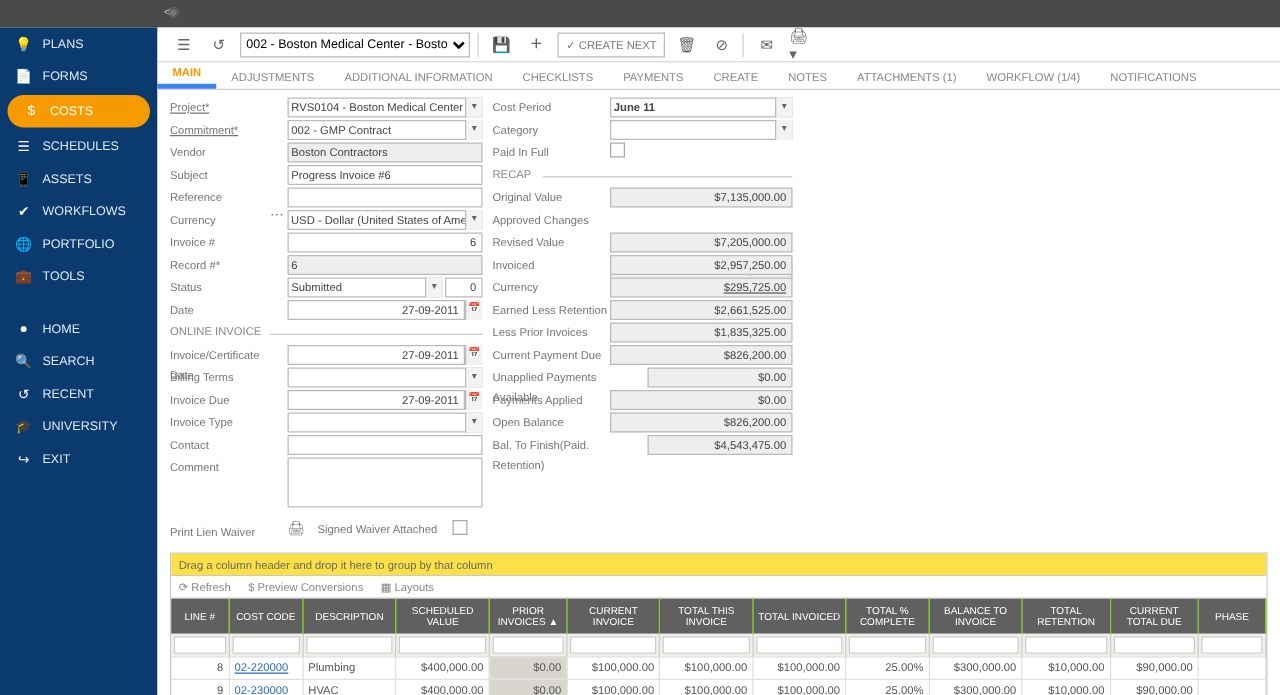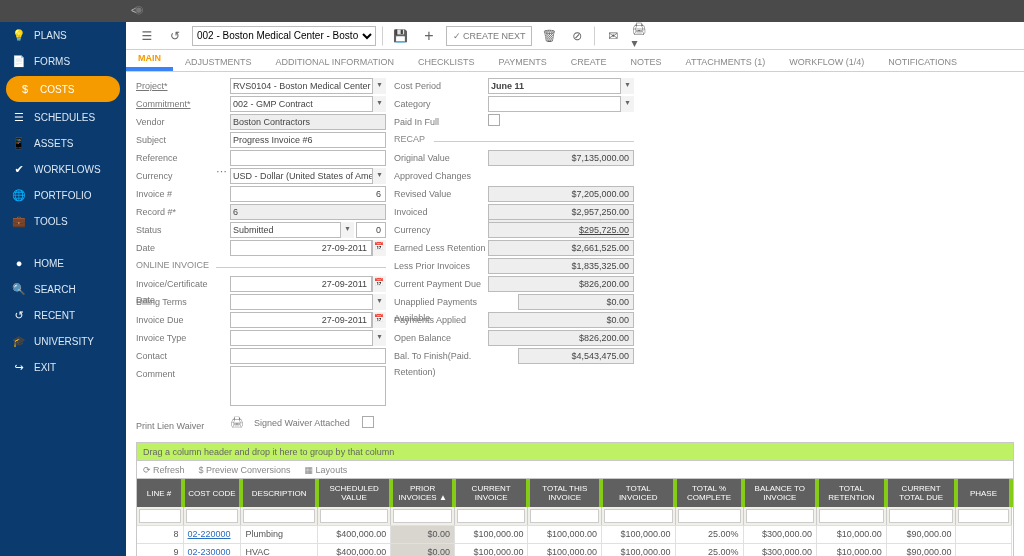--- a/index.html
+++ b/index.html
@@ -37,25 +37,25 @@
 .ipt.rt{text-align:right;padding-right:4px}
 .dd{position:absolute;right:0;width:14px;height:16px;border-left:1px solid #bbb;text-align:center;line-height:14px;background:#f3f3f3;font-size:8px;color:#666}
 .sect{position:absolute;left:0;right:0;font-size:9px;color:#888}
 .sect::after{content:"";position:absolute;top:7px;right:0;border-top:1px solid #ccc}
 .sect1::after{left:80px}
 .sect2::after{left:40px}
 .chk{width:12px;height:12px;border:1px solid #aaa;display:inline-block}
 .smallico{position:absolute;font-size:11px;color:#777}
 
 .grid{position:absolute;left:10px;right:10px;top:370px;border:1px solid #c8c8c8}
-.gridhead{height:18px;background:#bef264;border-bottom:1px solid #c8c8c8;font-size:9px;color:#666;padding:0 6px;line-height:18px}
+.gridhead{height:18px;background:#fde047;border-bottom:1px solid #c8c8c8;font-size:9px;color:#666;padding:0 6px;line-height:18px}
 .gridtool{height:18px;background:#fff;border-bottom:1px solid #c8c8c8;font-size:9px;line-height:18px;padding:0 6px;display:flex;gap:14px;color:#888}
 .gridtool span{cursor:pointer}
 table.data{width:100%;border-collapse:collapse;font-size:9px}
-table.data th{background:#606060;color:#fff;font-weight:normal;height:28px;border-right:4px solid #84cc16;font-size:8px;padding:2px}
+table.data th{background:#606060;color:#fff;font-weight:normal;height:28px;border-right:1px solid #84cc16;font-size:8px;padding:2px}
 table.data tr.filter td{background:#f0efe8;height:18px;border-right:1px solid #ccc;padding:0 2px}
 table.data tr.filter input{width:100%;border:1px solid #ccc;height:14px;font-size:9px}
 table.data tbody td{height:18px;border-bottom:1px solid #e0e0e0;border-right:1px solid #e0e0e0;padding:0 4px;text-align:right;color:#555}
 table.data tbody td.l{text-align:left}
 a.link{color:#2a6dbf;text-decoration:underline;cursor:pointer}
 .dark{background:#d8d6cf}
 </style>
 </head>
 <body>
 

